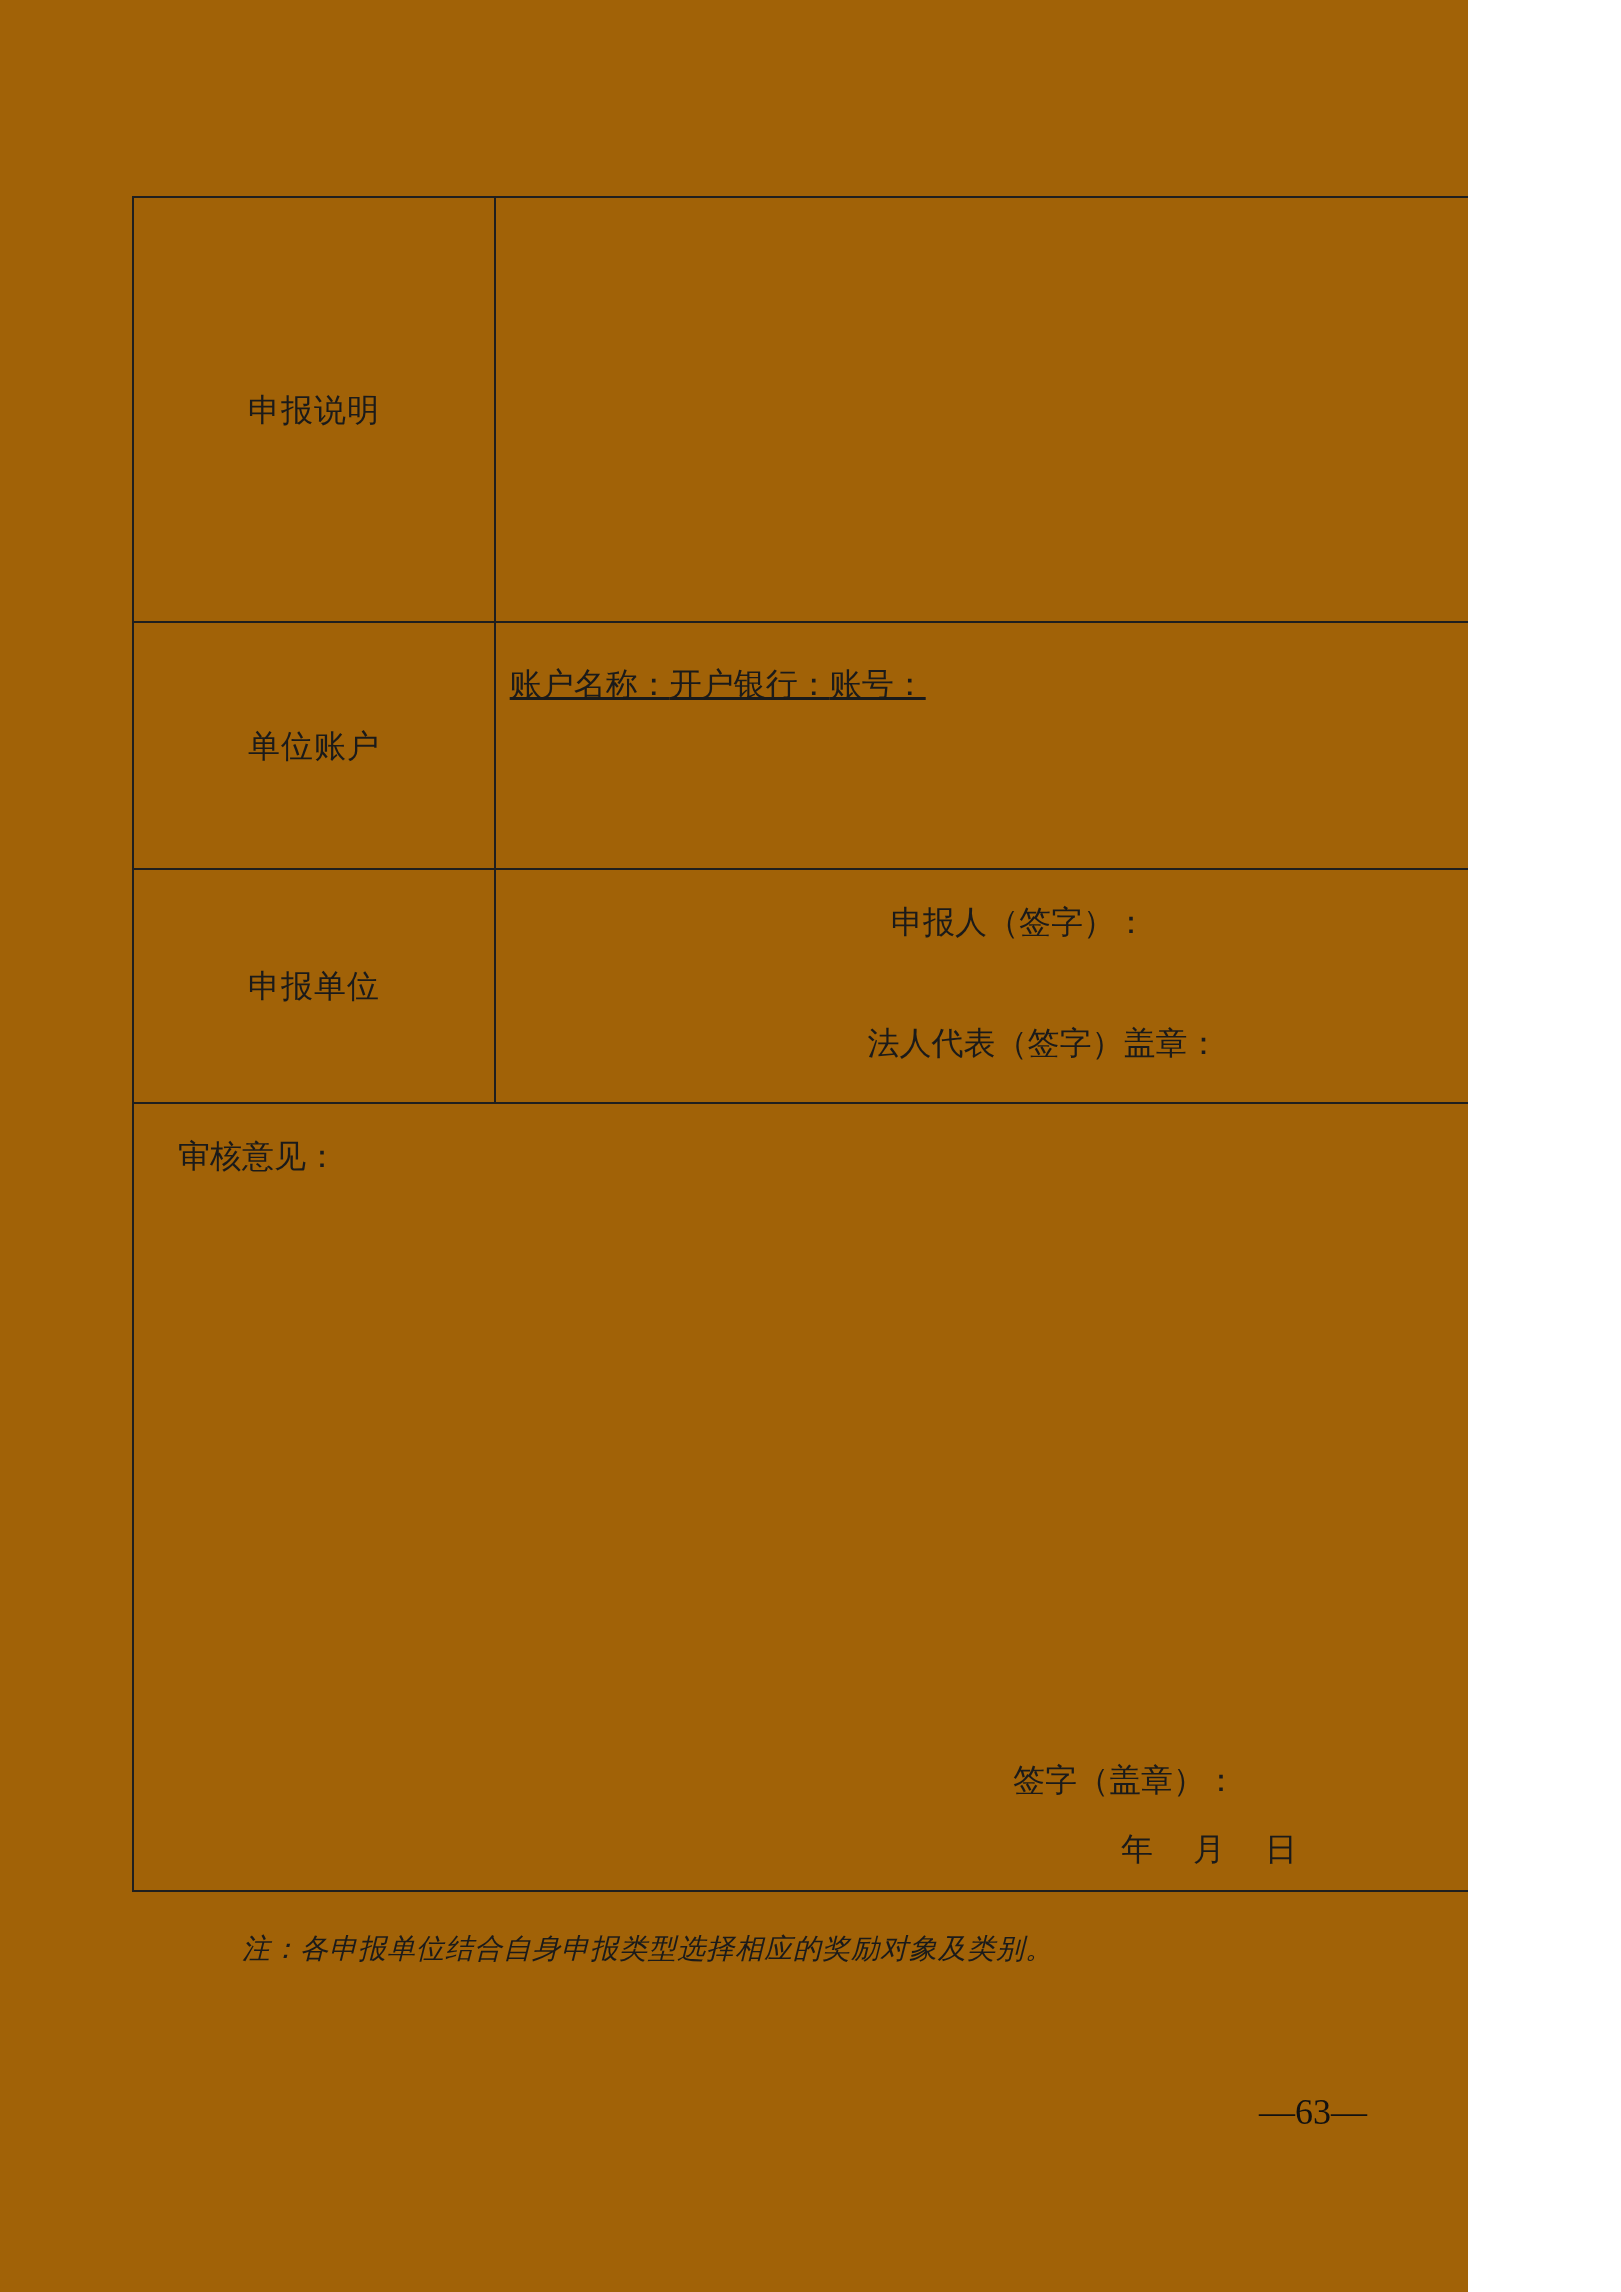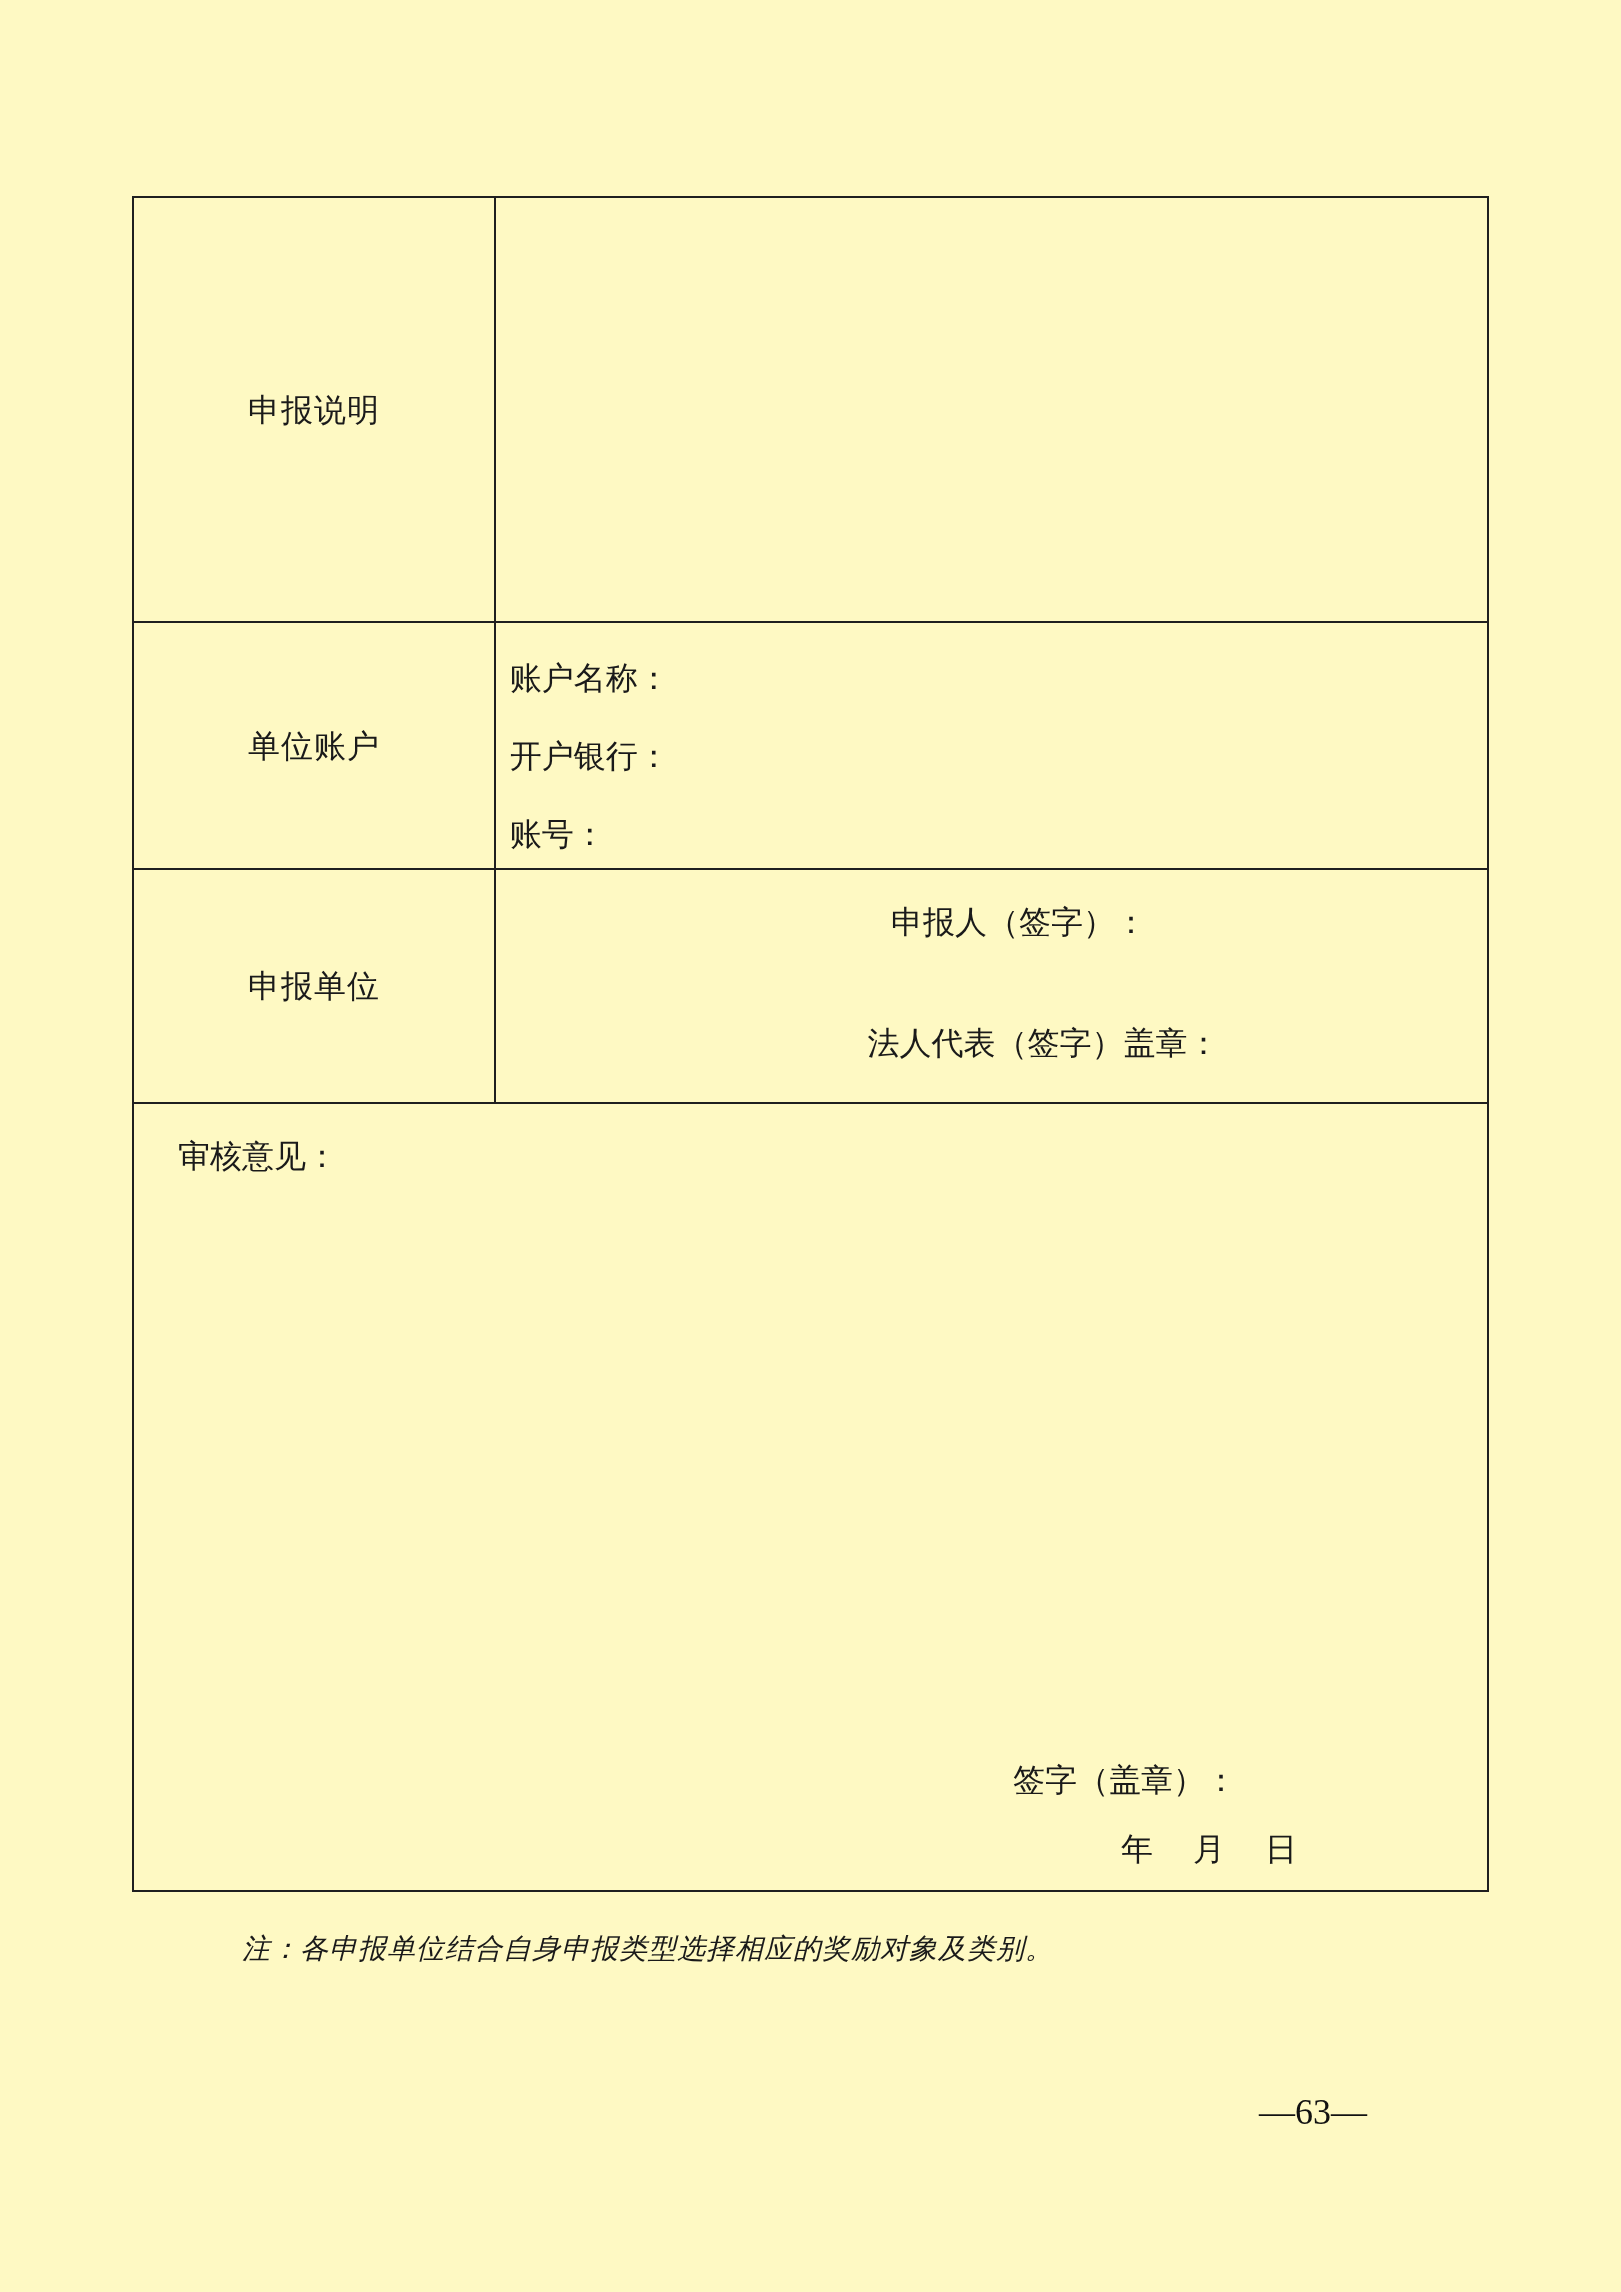--- a/index.html
+++ b/index.html
@@ -2,23 +2,23 @@
 <html><head>
 <meta charset="utf-8">
 <style>
   html, body {
     margin: 0;
     padding: 0;
     background: #ffffff;
   }
   .page {
     position: relative;
-    width: 1621px;
+    width: 1468px;
     height: 2293px;
-    background: #fef9c3;
+    background: #a16207;
     font-family: "Liberation Serif", "DejaVu Serif", serif;
     color: #1a1a1a;
     overflow: hidden;
   }
   .form-table {
     position: absolute;
     left: 132px;
     top: 196px;
     width: 1357px;
     height: 1696px;
@@ -40,23 +40,23 @@
     display: flex;
     align-items: center;
     justify-content: center;
     letter-spacing: 1px;
   }
   .content-cell {
     border-bottom: 2px solid #1f1f1f;
   }
   .account-cell {
     display: flex;
-    flex-direction: column;
-    justify-content: center;
+    flex-direction: row;
     padding: 21.6px 0 0 13.7px;
+    text-decoration: underline;
   }
   .account-cell .field-line {
     line-height: 78px;
     height: 78px;
   }
   .unit-cell {
     display: flex;
     flex-direction: column;
     justify-content: flex-start;
     padding-top: 13.7px;

